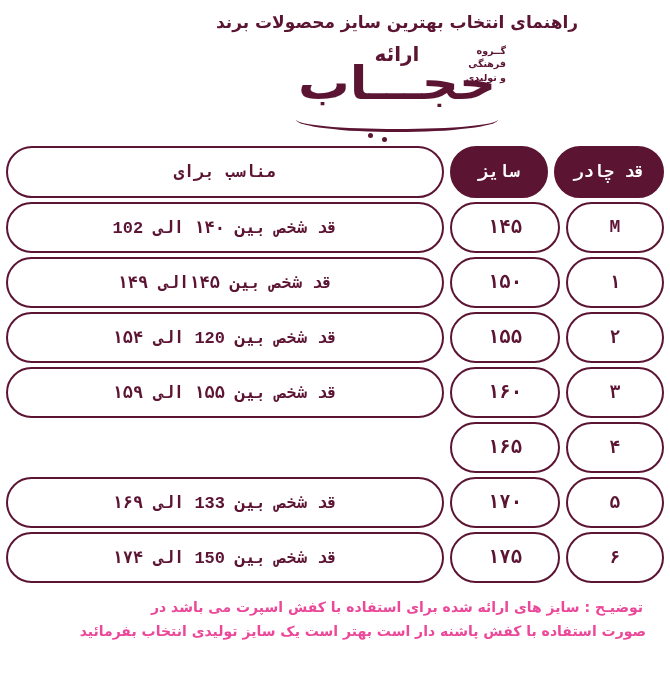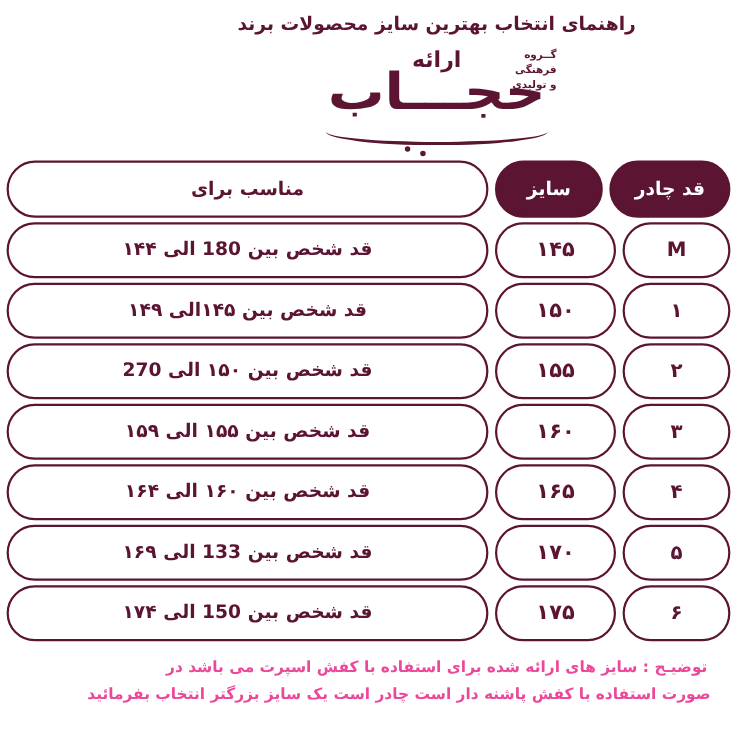--- a/index.html
+++ b/index.html
@@ -122,20 +122,21 @@
   }
   .cell {
     border: 2px solid #5c1433;
     border-radius: 26px;
     display: flex;
     align-items: center;
     justify-content: center;
     box-sizing: border-box;
     background: #ffffff;
     font-weight: bold;
+    font-family: Liberation Mono, monospace;
   }
   .c-size {
     width: 98px;
     margin-left: 6px;
     font-size: 18px;
   }
   .c-len {
     width: 110px;
     margin-left: 6px;
     font-size: 19px;
@@ -208,59 +209,58 @@
       <div class="cell c-len">قد چادر</div>
       <div class="cell c-size">سایز</div>
       <div class="cell c-desc">
         <span class="hdr-inner">مناسب برای</span>
       </div>
     </div>
 
     <div class="row">
       <div class="cell c-size">M</div>
       <div class="cell c-len">۱۴۵</div>
-      <div class="cell c-desc">قد شخص بین 180 الی ۱۴۴</div>
+      <div class="cell c-desc">قد شخص بین ۱۴۰ الی 102</div>
     </div>
 
     <div class="row">
       <div class="cell c-size">۱</div>
       <div class="cell c-len">۱۵۰</div>
       <div class="cell c-desc">قد شخص بین ۱۴۵الی ۱۴۹</div>
     </div>
 
     <div class="row">
       <div class="cell c-size">۲</div>
       <div class="cell c-len">۱۵۵</div>
-      <div class="cell c-desc">قد شخص بین ۱۵۰ الی 270</div>
+      <div class="cell c-desc">قد شخص بین 120 الی ۱۵۴</div>
     </div>
 
     <div class="row">
       <div class="cell c-size">۳</div>
       <div class="cell c-len">۱۶۰</div>
       <div class="cell c-desc">قد شخص بین ۱۵۵ الی ۱۵۹</div>
     </div>
 
     <div class="row">
       <div class="cell c-size">۴</div>
       <div class="cell c-len">۱۶۵</div>
-      <div class="cell c-desc">قد شخص بین ۱۶۰ الی ۱۶۴</div>
     </div>
 
     <div class="row">
       <div class="cell c-size">۵</div>
       <div class="cell c-len">۱۷۰</div>
       <div class="cell c-desc">قد شخص بین 133 الی ۱۶۹</div>
     </div>
 
     <div class="row">
       <div class="cell c-size">۶</div>
       <div class="cell c-len">۱۷۵</div>
       <div class="cell c-desc">قد شخص بین 150 الی ۱۷۴</div>
     </div>
 
   </div>
 
   <div class="note">
     <div>توضیـح : سایز های ارائه شده برای استفاده با کفش اسپرت می باشد در</div>
-    <div>صورت استفاده با کفش پاشنه دار است چادر است یک سایز بزرگتر انتخاب بفرمائید</div>
+    <div>صورت استفاده با کفش پاشنه دار است بهتر است یک سایز تولیدی انتخاب بفرمائید</div>
   </div>
 
 </div>
 
 </body></html>

